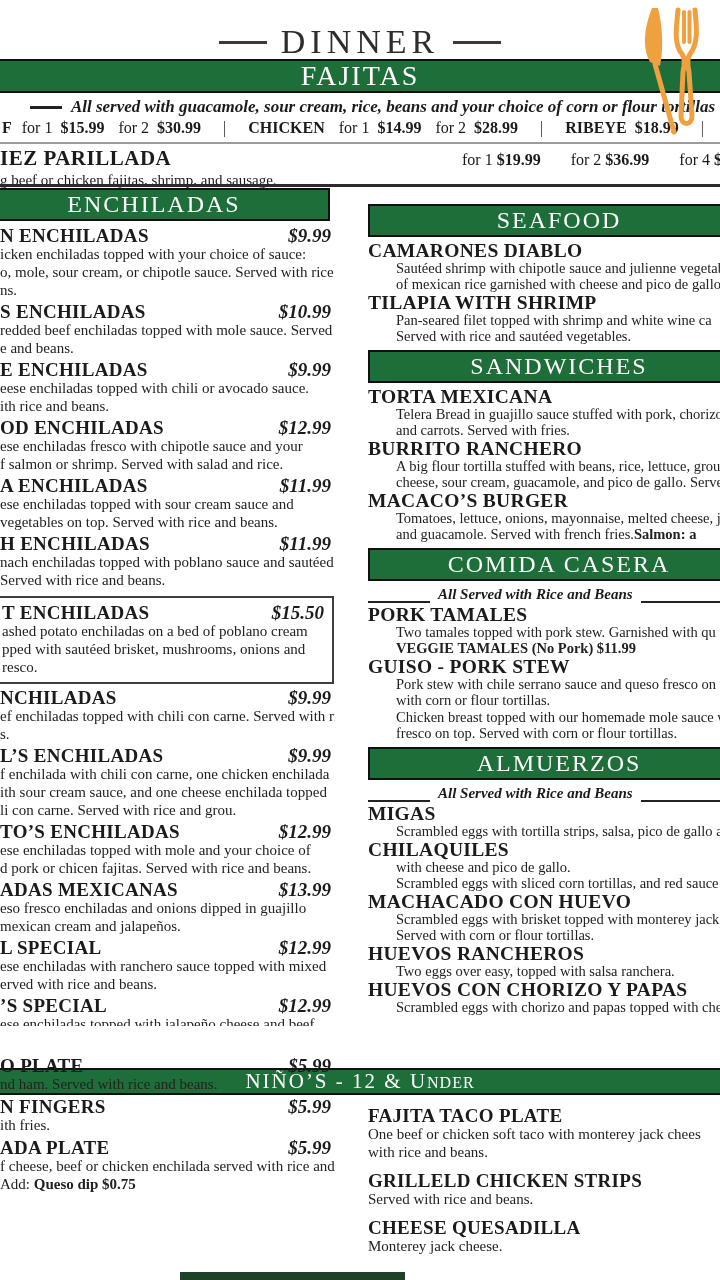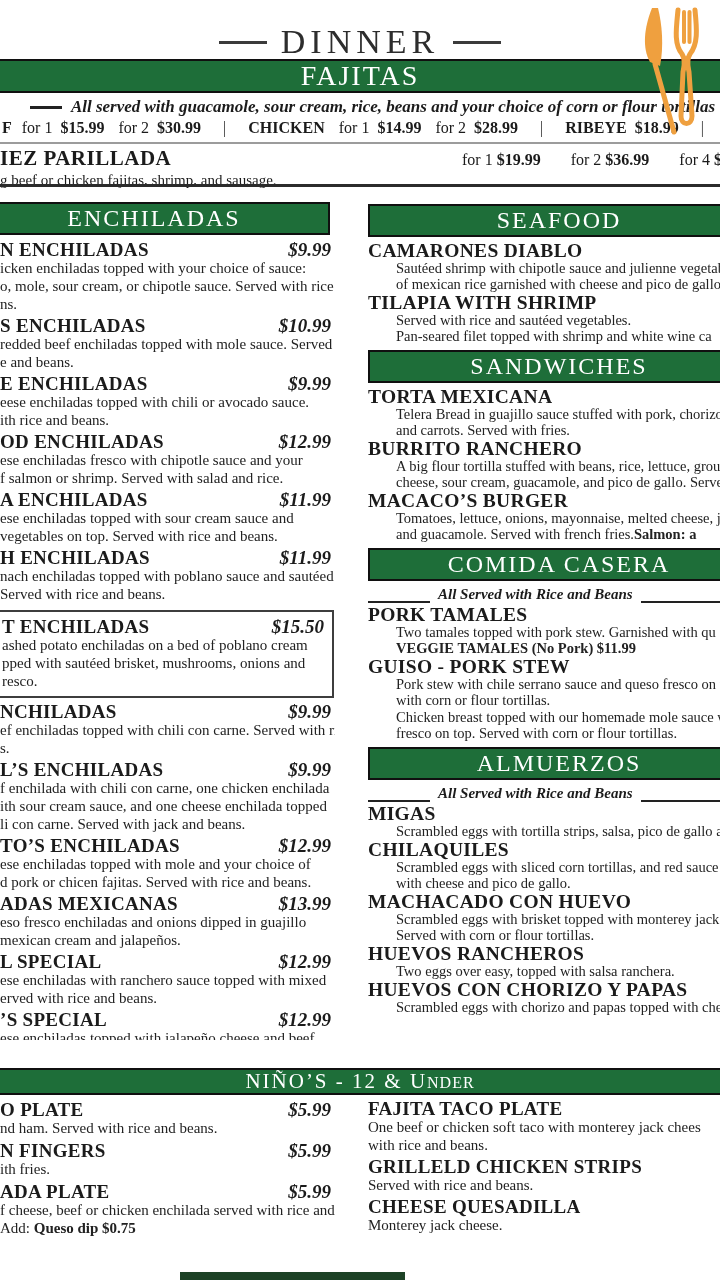--- a/index.html
+++ b/index.html
@@ -29,21 +29,21 @@
 
   .rule-gray{position:absolute;top:142px;left:0;width:720px;height:2px;background:#9c9c9c}
   .parillada{position:absolute;top:146px;left:0;width:726px}
   .p-row{display:flex;align-items:baseline}
   .p-name{font-size:21px;font-weight:bold;letter-spacing:.5px;white-space:nowrap}
   .p-prices{margin-left:auto;display:flex;gap:30px;font-size:16px;margin-right:-4px;white-space:nowrap}
   .p-desc{font-size:15px;margin-top:1px;white-space:nowrap}
   .rule-dark{position:absolute;top:184px;left:0;width:720px;height:3px;background:#2b2b2b}
 
   
-  .col-left{position:absolute;top:202px;left:0;width:335px;height:838px;overflow:hidden}
+  .col-left{position:absolute;top:188px;left:0;width:335px;height:838px;overflow:hidden}
   .col-right{position:absolute;top:204px;left:368px;width:352px;height:880px;overflow:hidden}
   .left-banner{margin-left:-22px;width:352px;margin-bottom:5px}
   .right-banner{width:382px;margin-bottom:4px}
   .mt6{margin-top:6px}
 
   .itm{margin-top:3px}
   .trow{display:flex;align-items:center;line-height:19px}
   .nm{font-weight:bold;font-size:19px;letter-spacing:.3px;white-space:nowrap}
   .pr{margin-left:auto;font-weight:bold;font-style:italic;font-size:19px;padding-right:4px;white-space:nowrap}
   .d{font-size:15px;line-height:18px;white-space:nowrap;color:#222}
@@ -55,24 +55,24 @@
   .suffix{font-weight:bold;}
 
   .subtitle-row{display:flex;align-items:flex-end;margin:1px 0 2px 0;height:18px}
   .sub-rule-l{width:62px;height:2.5px;background:#222}
   .sub-rule-r{flex:1;height:2.5px;background:#222;margin-right:-30px}
   .sub-text{font-style:italic;font-weight:bold;font-size:15px;margin:0 8px;white-space:nowrap}
 
   
   .ninos-banner{position:absolute;top:1068px;left:-10px;width:740px;height:27px;line-height:23px;font-size:21px}
   .ninos-banner .small{font-size:16px;letter-spacing:1px}
-  .ninos-left{position:absolute;top:1096px;left:0;width:335px;height:180px;overflow:hidden}
+  .ninos-left{position:absolute;top:1052px;left:0;width:335px;height:180px;overflow:hidden}
   .ninos-right{position:absolute;top:1096px;left:368px;width:352px;height:180px;overflow:hidden}
   .ninos-left .itm{margin-top:4px}
-  .ninos-right .itm{margin-top:3px}
+  .ninos-right .itm{margin-top:10px}
 
   .bottom-strip{position:absolute;left:180px;top:1272px;width:225px;height:8px;background:#1d4226}
 
   
   .logo{position:absolute;top:4px;right:-6px;z-index:5}
 </style>
 </head>
 <body>
 
 <div class="page">
@@ -215,21 +215,21 @@
       <div class="d">s.</div>
     </div>
 
     <div class="itm">
       <div class="trow">
           <span class="nm">L’S ENCHILADAS</span>
           <span class="pr">$9.99</span>
         </div>
       <div class="d">f enchilada with chili con carne, one chicken enchilada</div>
       <div class="d">ith sour cream sauce, and one cheese enchilada topped</div>
-      <div class="d">li con carne. Served with jack and beans.</div>
+      <div class="d">li con carne. Served with rice and grou.</div>
     </div>
 
     <div class="itm">
       <div class="trow">
           <span class="nm">TO’S ENCHILADAS</span>
           <span class="pr">$12.99</span>
         </div>
       <div class="d">ese enchiladas topped with mole and your choice of</div>
       <div class="d">d pork or chicen fajitas. Served with rice and beans.</div>
     </div>
@@ -270,22 +270,22 @@
       <div class="trow">
           <span class="nm">CAMARONES DIABLO</span>
         </div>
       <div class="d">Sautéed shrimp with chipotle sauce and julienne vegetabl</div>
       <div class="d">of mexican rice garnished with cheese and pico de gallo.</div>
     </div>
     <div class="itm">
       <div class="trow">
           <span class="nm">TILAPIA WITH SHRIMP</span>
         </div>
+      <div class="d">Pan-seared filet topped with shrimp and white wine ca</div>
       <div class="d">Served with rice and sautéed vegetables.</div>
-      <div class="d">Pan-seared filet topped with shrimp and white wine ca</div>
     </div>
 
     <div class="banner right-banner mt6">SANDWICHES</div>
 
     <div class="itm">
       <div class="trow">
           <span class="nm">TORTA MEXICANA</span>
         </div>
       <div class="d">Telera Bread in guajillo sauce stuffed with pork, chorizo</div>
       <div class="d">and carrots. Served with fries.</div>
@@ -341,22 +341,22 @@
     <div class="itm">
       <div class="trow">
           <span class="nm">MIGAS</span>
         </div>
       <div class="d">Scrambled eggs with tortilla strips, salsa, pico de gallo an</div>
     </div>
     <div class="itm">
       <div class="trow">
           <span class="nm">CHILAQUILES</span>
         </div>
+      <div class="d">with cheese and pico de gallo.</div>
       <div class="d">Scrambled eggs with sliced corn tortillas, and red sauce</div>
-      <div class="d">with cheese and pico de gallo.</div>
     </div>
     <div class="itm">
       <div class="trow">
           <span class="nm">MACHACADO CON HUEVO</span>
         </div>
       <div class="d">Scrambled eggs with brisket topped with monterey jack</div>
       <div class="d">Served with corn or flour tortillas.</div>
     </div>
     <div class="itm">
       <div class="trow">

